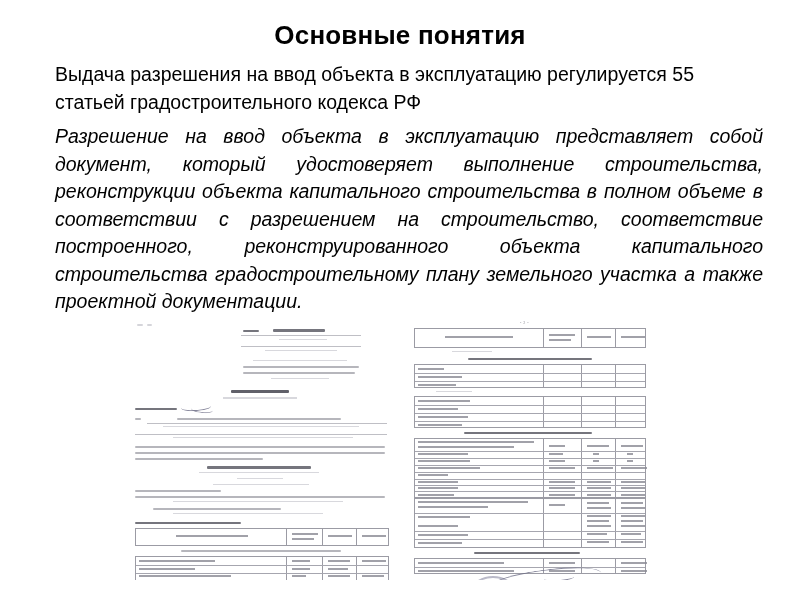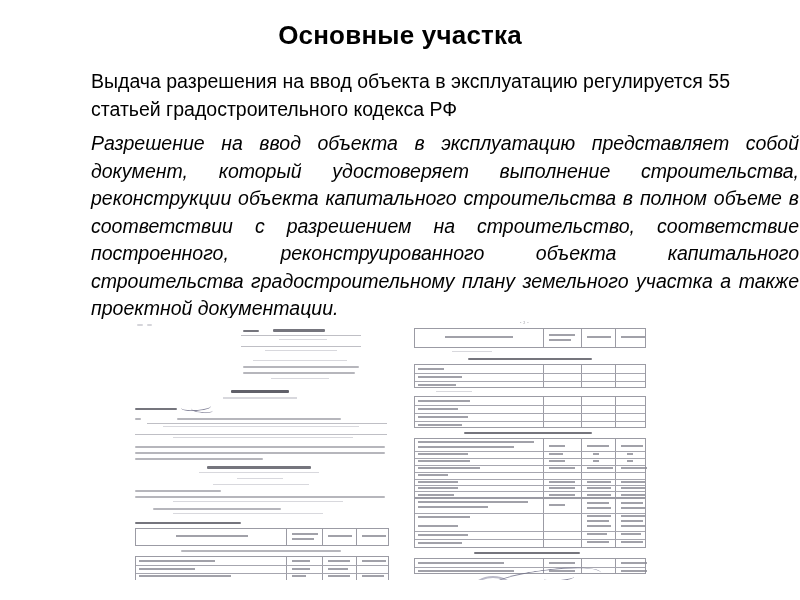--- a/index.html
+++ b/index.html
@@ -27,23 +27,22 @@
     font-weight: 700;
     letter-spacing: 0.2px;
     color: #000000;
     line-height: 1.05;
   }
 
   
   .body-text {
     position: absolute;
     left: 55px;
-    top: 68px;
+    top: 61px;
     width: 708px;
-    margin-left: 36px;
   }
   .para {
     font-size: 19.5px;
     line-height: 27.5px;
     color: #000000;
     margin: 0;
   }
   .para-1 {
     text-align: left;
     margin-bottom: 7px;
@@ -162,21 +161,21 @@
   .pagenum {
     position: absolute;
     font-size: 4px;
     color: #8c8c95;
     letter-spacing: .5px;
   }
 </style>
 </head>
 <body>
 
-<div class="slide-title">Основные участка</div>
+<div class="slide-title">Основные понятия</div>
 
 <div class="body-text">
   <p class="para para-1">Выдача разрешения на ввод объекта в эксплуатацию регулируется 55 статьей градостроительного кодекса РФ</p>
   <p class="para para-2">Разрешение на ввод объекта в эксплуатацию представляет собой документ, который удостоверяет выполнение строительства, реконструкции объекта капитального строительства в полном объеме в соответствии с разрешением на строительство, соответствие построенного, реконструированного объекта капитального строительства градостроительному плану земельного участка а также проектной документации.</p>
 </div>
 
 <div class="docs-row">
 
   <div class="doc-page doc-left">
 

